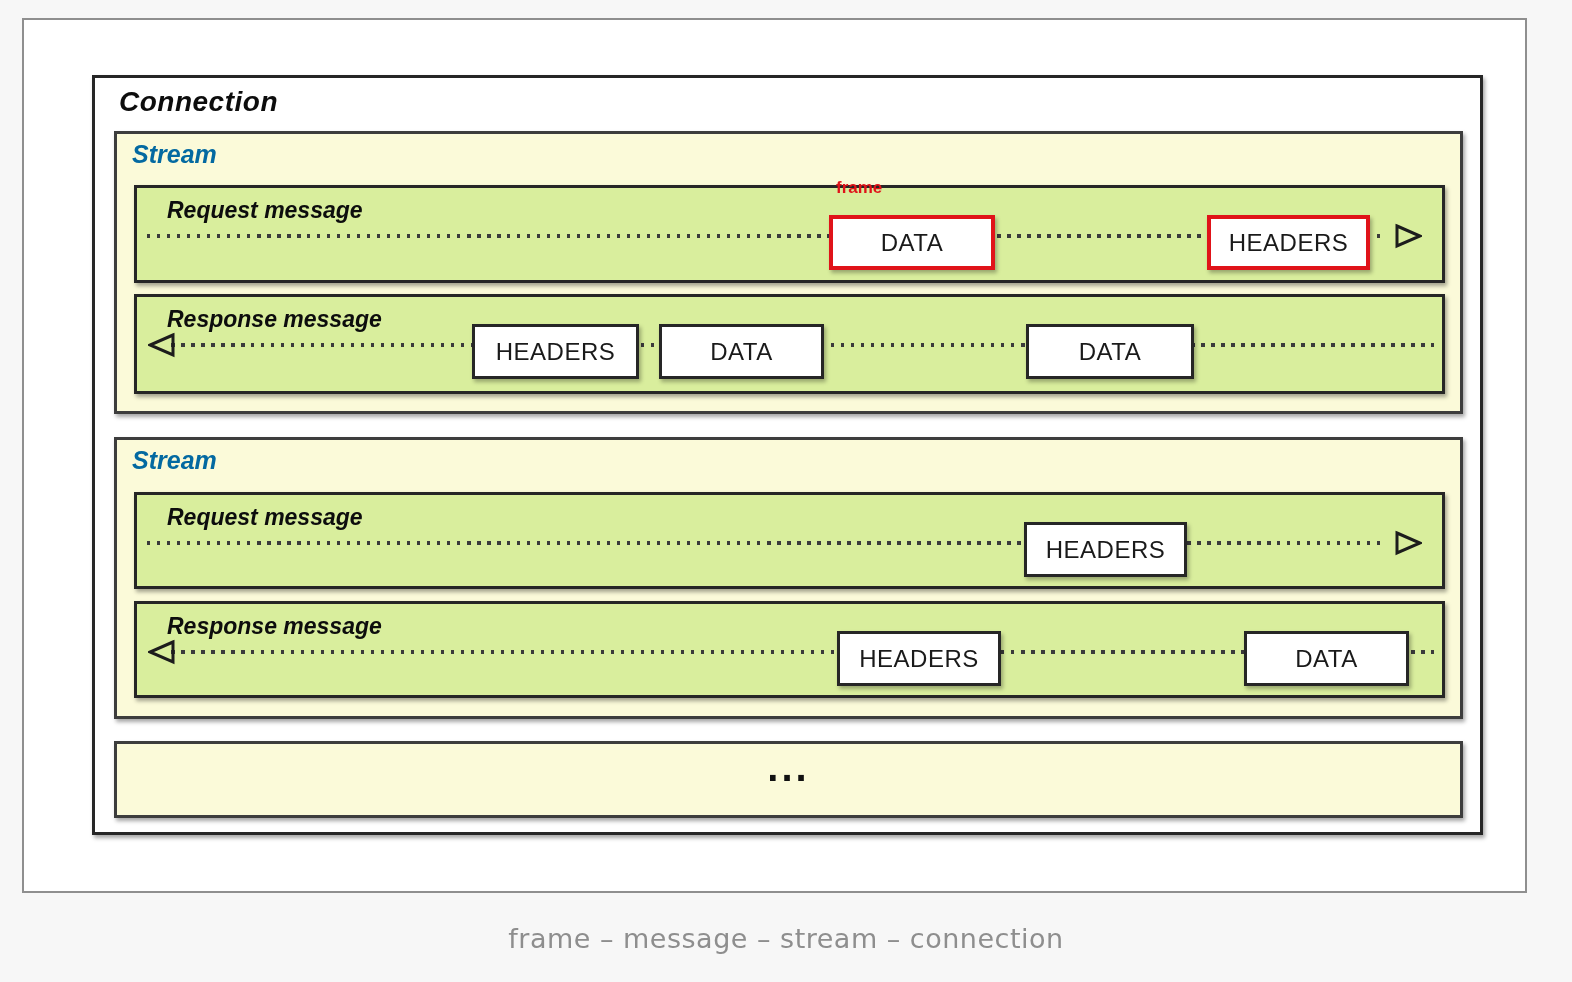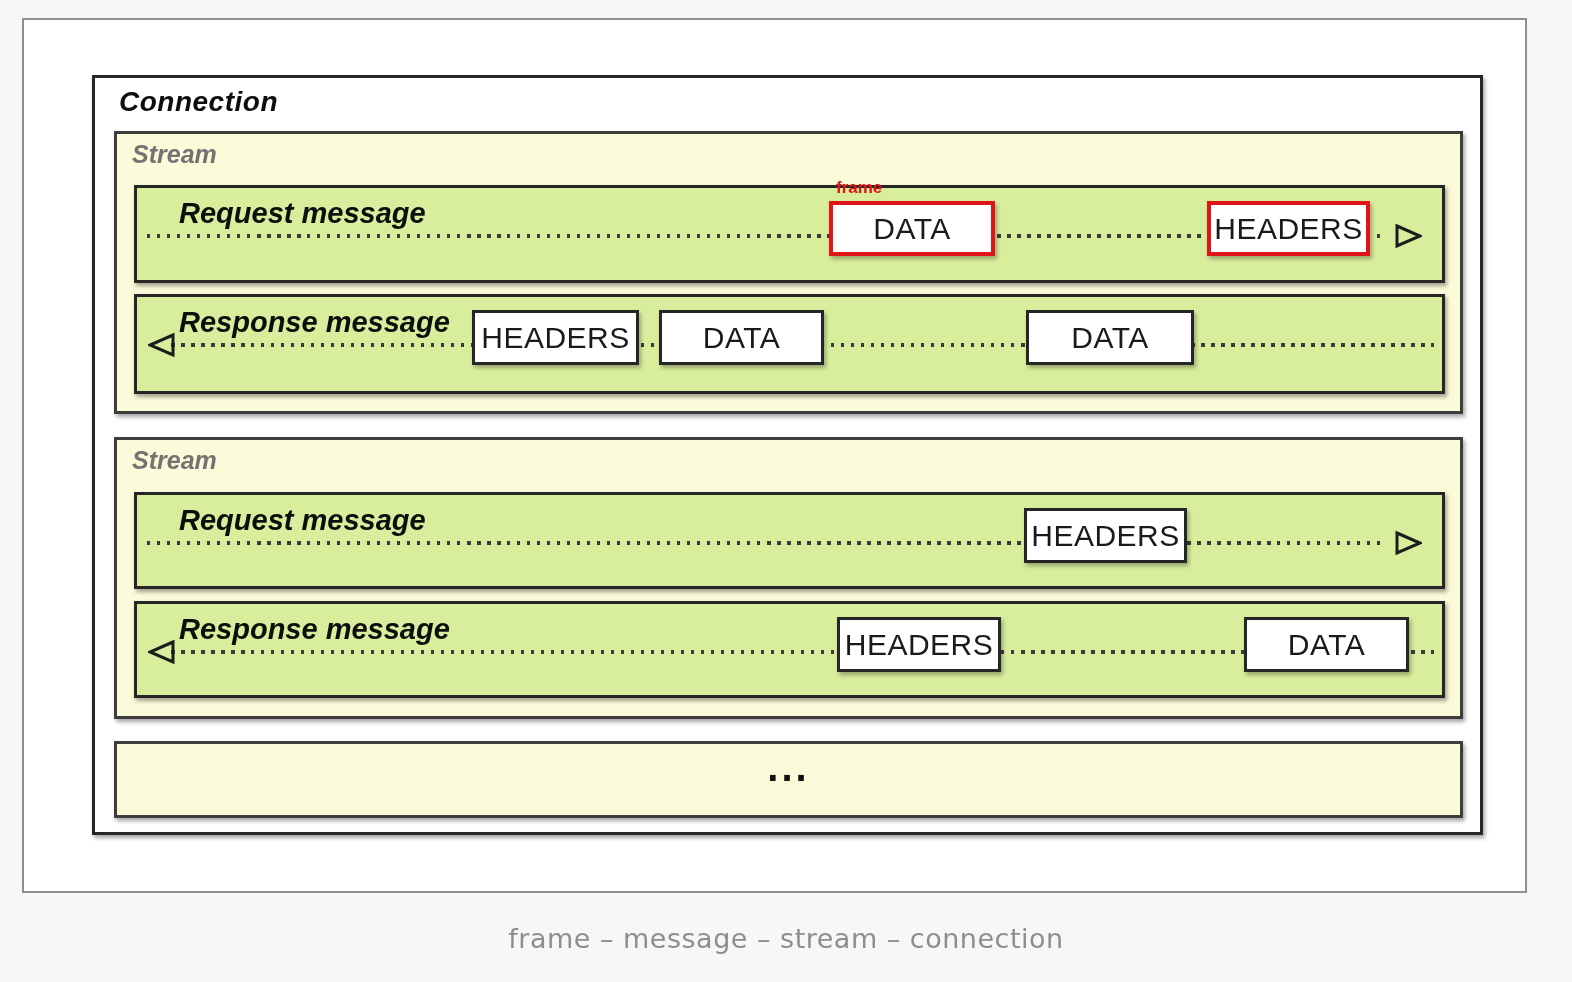--- a/index.html
+++ b/index.html
@@ -34,49 +34,49 @@
   .stream {
     position:absolute; left:19px;
     width:1349px;
     background:#fbfad9;
     border:3px solid #3d3d3d;
     box-shadow:2px 3px 4px rgba(0,0,0,0.35);
   }
   .stream-label {
     position:absolute; left:15px; top:6px;
     font-size:25px; font-weight:bold; font-style:italic;
-    color:#737373;
+    color:#0369a1;
   }
   .row {
     position:absolute; left:17px;
     width:1311px;
     background:#d9ee9d;
     border:3px solid #262626;
     box-shadow:2px 3px 4px rgba(0,0,0,0.35);
   }
   .msg-label {
-    position:absolute; left:42px; top:9px;
-    font-size:29px; font-weight:bold; font-style:italic;
+    position:absolute; left:30px; top:9px;
+    font-size:23px; font-weight:bold; font-style:italic;
     color:#0d0d0d;
     text-align:center;
   }
   .dotline {
     position:absolute; top:46px; height:4px;
     background:repeating-linear-gradient(to right,#3b3b3b 0 3.5px,transparent 3.5px 10px);
   }
   .dotline.req { left:10px; right:56px; }
   .dotline.resp { left:34px; right:8px; }
   .arrow-right { position:absolute; right:20px; top:35px; width:28px; height:26px; }
   .arrow-left  { position:absolute; left:11px;  top:35px; width:28px; height:26px; }
   .frame-box {
-    position:absolute; top:13px; height:55px;
+    position:absolute; top:27px; height:55px;
     background:#ffffff;
     border:3px solid #262626;
     display:flex; align-items:center; justify-content:center;
-    font-size:30px; color:#1a1a1a; letter-spacing:0.5px;
+    font-size:24px; color:#1a1a1a; letter-spacing:0.5px;
     box-shadow:2px 3px 4px rgba(0,0,0,0.3);
     z-index:2;
   }
   .frame-box.highlight { border:4px solid #e01319; }
   .frame-annotation {
     position:absolute; top:-10px;
     font-size:17px; font-weight:bold;
     color:#e01319; z-index:3;
   }
   .ellipsis-box {

